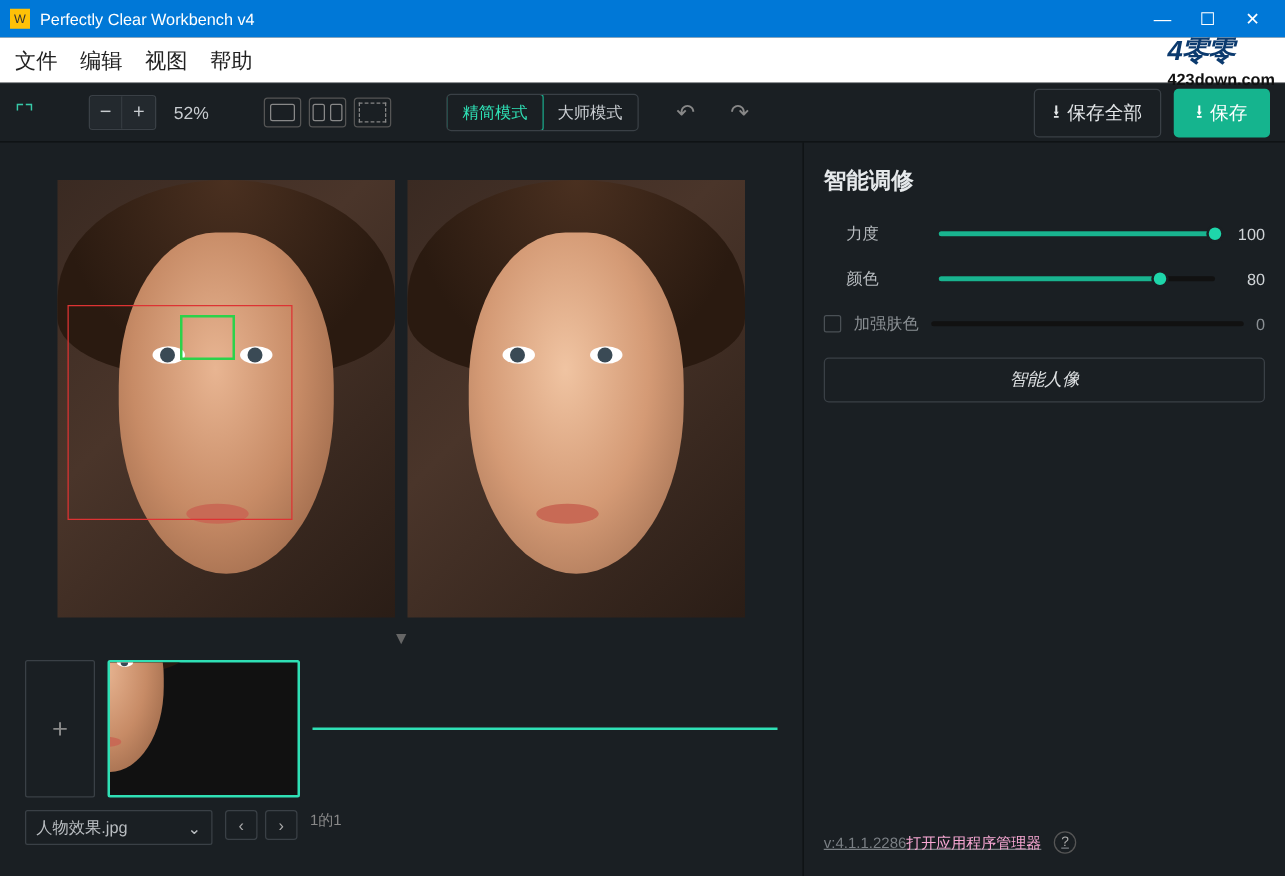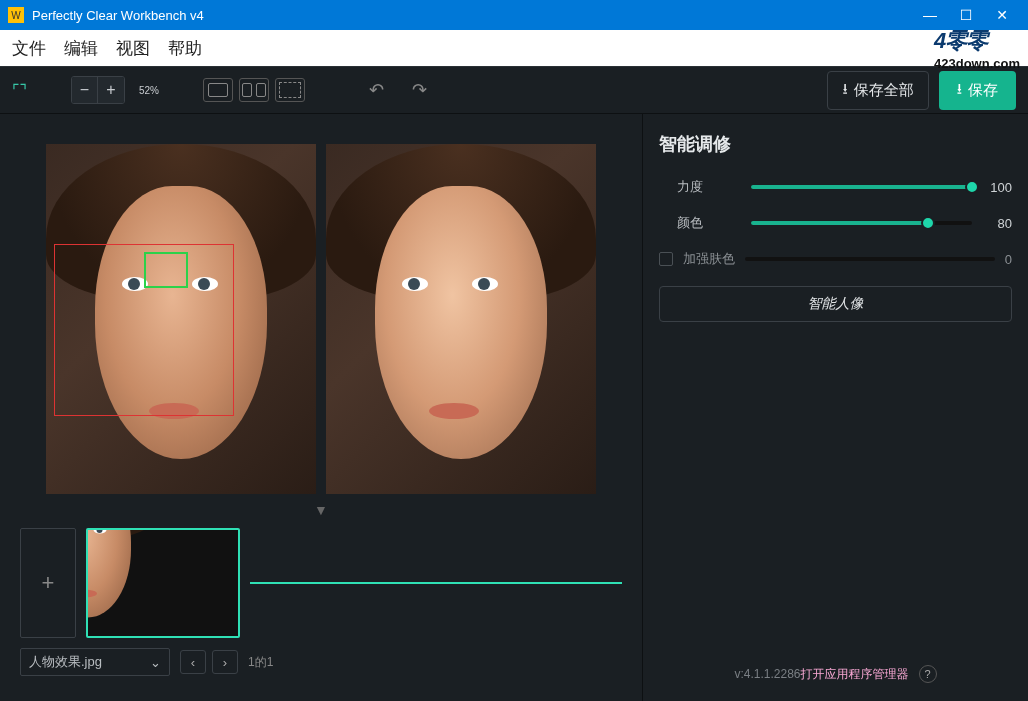--- a/index.html
+++ b/index.html
@@ -16,21 +16,21 @@
 .watermark { position: absolute; right: 8px; top: -4px; font-family: Arial, sans-serif; }
 .watermark .wm-top { font-size: 22px; font-weight: 900; color: #0b3a6e; font-style: italic; letter-spacing: -1px; }
 .watermark .wm-bot { font-size: 13px; font-weight: 900; color: #111; letter-spacing: 0px; }
 
 .toolbar { height: 48px; background: #1a1f23; border-top: 1px solid #2a3035; border-bottom: 1px solid #0d1012; display: flex; align-items: center; padding: 0 12px; gap: 10px; }
 .tb-group { display: flex; align-items: center; gap: 6px; }
 .tb-corners { font-size: 16px; color: #37c9a8; }
 .tb-zoom { display: flex; border: 1px solid #3a4046; border-radius: 3px; overflow: hidden; }
 .tb-zoom .zb { width: 26px; height: 26px; background: #23292e; display: flex; align-items: center; justify-content: center; color: #c8ccd0; cursor: pointer; border-right: 1px solid #3a4046; }
 .tb-zoom .zb:last-child { border-right: none; }
-.tb-zoom-label { color: #c8ccd0; font-size: 10px; margin-left: 4px; }
+.tb-zoom-label { color: #c8ccd0; font-size: 14px; margin-left: 4px; }
 .tb-view-icon { width: 30px; height: 24px; border: 1px solid #555; border-radius: 3px; display:flex; }
 .tb-view-icon.single::before { content:""; flex:1; margin:4px; border:1px solid #888; border-radius:2px; }
 .tb-view-icon.split { position:relative; }
 .tb-view-icon.split::before, .tb-view-icon.split::after { content:""; flex:1; margin:4px 2px; border:1px solid #888; border-radius:2px; }
 .tb-view-icon.crop::before { content:""; flex:1; margin:3px; border:1px dashed #888; }
 .mode-pill { display: flex; border: 1px solid #3a4046; border-radius: 4px; overflow: hidden; }
 .mode-pill .mp { padding: 5px 12px; font-size: 13px; color: #c8ccd0; cursor: pointer; }
 .mode-pill .mp.active { color: #2fe0b5; border: 1px solid #1aa98a; border-radius: 3px; margin: -1px; }
 .tb-spacer { width: 24px; }
 .tb-history { display: flex; gap: 28px; color: #888; font-size: 18px; margin-left: 20px; }
@@ -54,40 +54,40 @@
 .img-panel.right .skin { background: radial-gradient(ellipse at 45% 40%, #f0c4a2 0%, #d49a75 50%, #96664a 100%); }
 
 .tri { text-align:center; color:#666; font-size:14px; margin-top:8px; }
 
 .filmstrip { display:flex; align-items:center; gap:10px; margin-top:10px; padding: 0 8px;}
 .add-tile { width:56px; height:110px; border:1px solid #3a4046; border-radius:2px; display:flex; align-items:center; justify-content:center; color:#888; font-size:22px; cursor:pointer; }
 .thumb { width:154px; height:110px; border:2px solid #2fe0b5; border-radius:2px; position:relative; background:#111; overflow:hidden; }
 .thumb .face{transform:scale(0.5) translate(-50%,-40%);transform-origin:0 0;width:270px;height:350px;}
 .strip-line { flex:1; height:2px; background:#2fe0b5; }
 
-.strip-footer { display:flex; align-items:center; gap:10px; padding: 10px 8px 8px; color:#b9bdc1; font-size:13px; }
+.strip-footer { display:flex; gap:10px; padding: 10px 8px 8px; color:#b9bdc1; font-size:13px; }
 .file-dd { display:flex; align-items:center; gap:8px; border:1px solid #3a4046; padding:4px 8px; border-radius:2px; min-width:150px; justify-content:space-between; cursor:pointer;}
 .pager { display:flex; gap:6px; }
 .pg-btn { width:26px; height:24px; border:1px solid #3a4046; border-radius:3px; display:flex; align-items:center; justify-content:center; cursor:pointer; color:#aaa;}
 .pg-label { color:#888; font-size:12px; }
 
 .sidepanel { width: 386px; border-left: 1px solid #0d1012; padding: 18px 16px; display:flex; flex-direction:column; }
 .panel-title { font-size:18px; color:#e6e9eb; font-weight:600; margin-bottom:22px; }
 .slider-row { display:flex; align-items:center; gap:10px; margin-bottom:18px; font-size:13px; color:#b9bdc1; }
 .slider-row .label { width:64px;margin-left:18px; }
 .slider { flex:1; height:4px; background:#111; position:relative; border-radius:2px; }
 .slider .fill { position:absolute; left:0; top:0; height:100%; background:#19b38f; border-radius:2px; }
 .slider .knob { position:absolute; top:50%; width:14px; height:14px; background:#1ed6aa; border:2px solid #1a1f23; border-radius:50%; transform:translate(-50%,-50%); }
 .slider-row .val { width:30px; text-align:right; color:#cfd3d6; }
 .slider.disabled .fill{background:#333;}
 .check-row { display:flex; align-items:center; gap:10px; font-size:13px; color:#8b9094; margin-bottom:18px; }
 .checkbox { width:14px; height:14px; border:1px solid #4a5055; border-radius:2px; }
 .btn-outline { padding:8px 0; border:1px solid #3a4046; border-radius:4px; text-align:center; color:#dfe2e4; font-size:14px; cursor:pointer;font-style:italic; }
 
-.statusbar { margin-top:auto; display:flex; align-items:center; justify-content:center; color:#7a7f84; font-size:12px; padding-top:10px; }
+.statusbar { margin-top:auto; display:flex; align-items:center; justify-content:flex-start; color:#7a7f84; font-size:12px; padding-top:10px;text-decoration:underline; }
 .statusbar .help { width:18px; height:18px; border:1px solid #555; border-radius:50%; display:flex; align-items:center; justify-content:center; font-size:11px; color:#aaa; }
 </style>
 </head>
 <body>
 
 <div class="titlebar">
   <div class="app-icon">W</div>
   <div class="title">Perfectly Clear Workbench v4</div>
   <div class="wc">
     <span>—</span>
@@ -115,20 +115,24 @@
     <div class="zb">+</div>
   </div>
   <div class="tb-zoom-label">52%</div>
   <div class="tb-spacer"></div>
   <div class="tb-group">
     <div class="tb-view-icon single"></div>
     <div class="tb-view-icon split"></div>
     <div class="tb-view-icon crop"></div>
   </div>
   <div class="tb-spacer"></div>
+  <div class="mode-pill">
+    <div class="mp active">精简模式</div>
+    <div class="mp">大师模式</div>
+  </div>
   <div class="tb-history">
     <span>↶</span>
     <span>↷</span>
   </div>
   <div class="tb-right">
     <div class="btn-save-all">
       <span>⭳</span>
       <span>保存全部</span>
     </div>
     <div class="btn-save">

